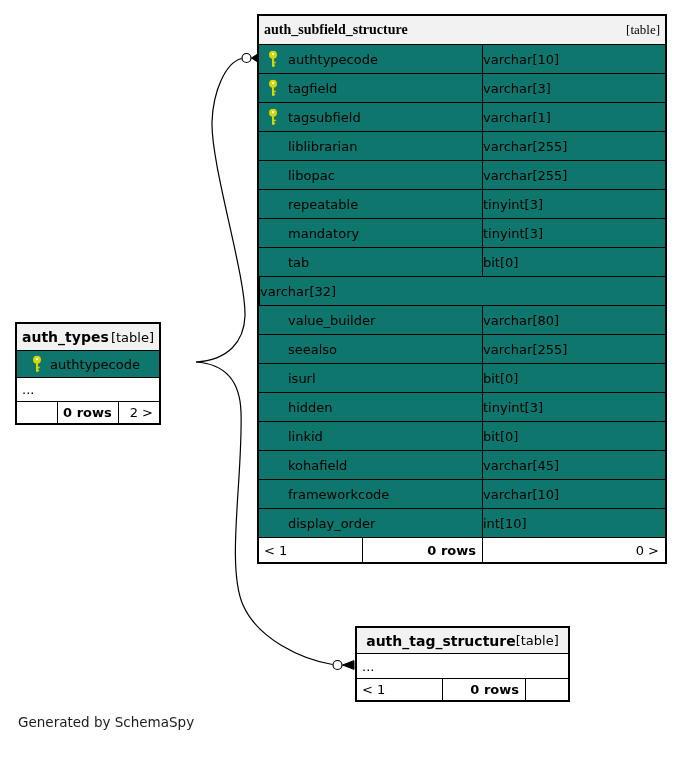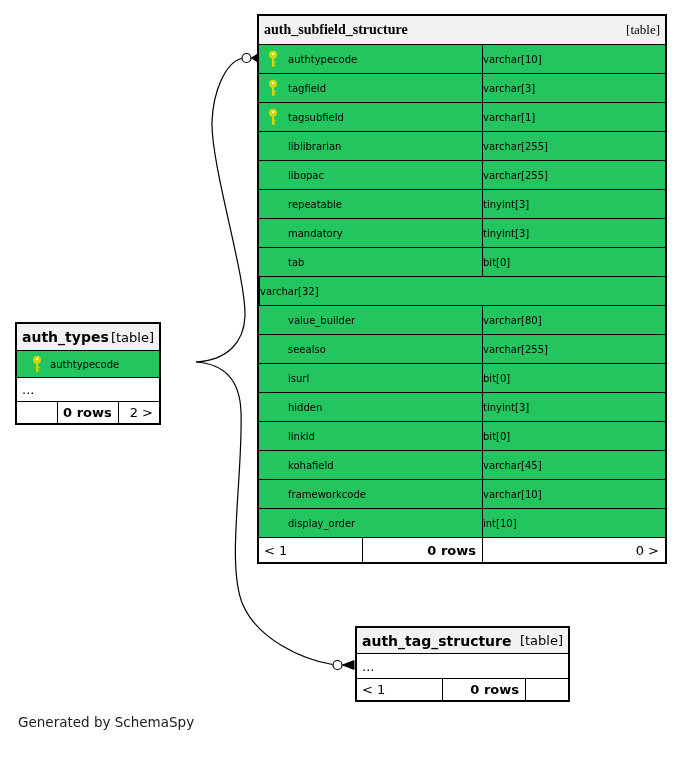--- a/index.html
+++ b/index.html
@@ -17,21 +17,21 @@
     position:absolute;z-index:2;background:#fff;border:2px solid #000;
   }
   .thead{
     display:flex;justify-content:space-between;align-items:center;
     background:#f2f2f2;padding:0 5px;
   }
   .tname{font-weight:bold;font-size:14px;letter-spacing:0px;}
   .ttype{font-size:13px;}
   .trow{
     display:flex;align-items:center;border-top:1px solid #000;
-    font-size:10px;background:#22c55e;
+    font-size:13px;background:#0f766e;
   }
   .cell{display:block;height:100%;display:flex;align-items:center;}
   .cname{position:relative;padding-left:29px;flex:0 0 223px;width:223px;}
   .ctype{border-left:1px solid #000;flex:1 1 auto;}
   .keyicon{position:absolute;left:9px;top:50%;transform:translateY(-50%);line-height:0;}
   .key-svg .kfill{fill:#d6d600;}
   .key-svg .khole{fill:#ffffff;}
   .ellipsis-row{border-top:1px solid #000;display:flex;align-items:center;
     padding-left:5px;font-size:13px;}
   .tfoot{display:flex;border-top:1px solid #000;font-size:13px;}
@@ -56,21 +56,21 @@
   #types-table .cname{flex:1 1 auto;width:auto;padding-left:33px;}
   #types-table .keyicon{left:15px;}
   #types-table .ellipsis-row{height:24px;}
   #types-table .tfoot{height:22px;}
   #types-table .f-left{width:50px;}
   #types-table .f-mid{width:76px;}
   #types-table .f-right{width:51px;}
 
   
   #tag-table{left:355px;top:626px;width:215px;}
-  #tag-table .thead{height:25px;}
+  #tag-table .thead{height:25px;justify-content:center;}
   #tag-table .ellipsis-row{height:25px;}
   #tag-table .tfoot{height:22px;}
   #tag-table .f-left{width:85px;}
   #tag-table .f-mid{width:83px;}
   #tag-table .f-right{width:43px;}
 
   .credit{position:absolute;left:18px;top:714px;font-size:13.5px;color:#1c1c1c;z-index:2;}
 </style>
 </head>
 <body>

